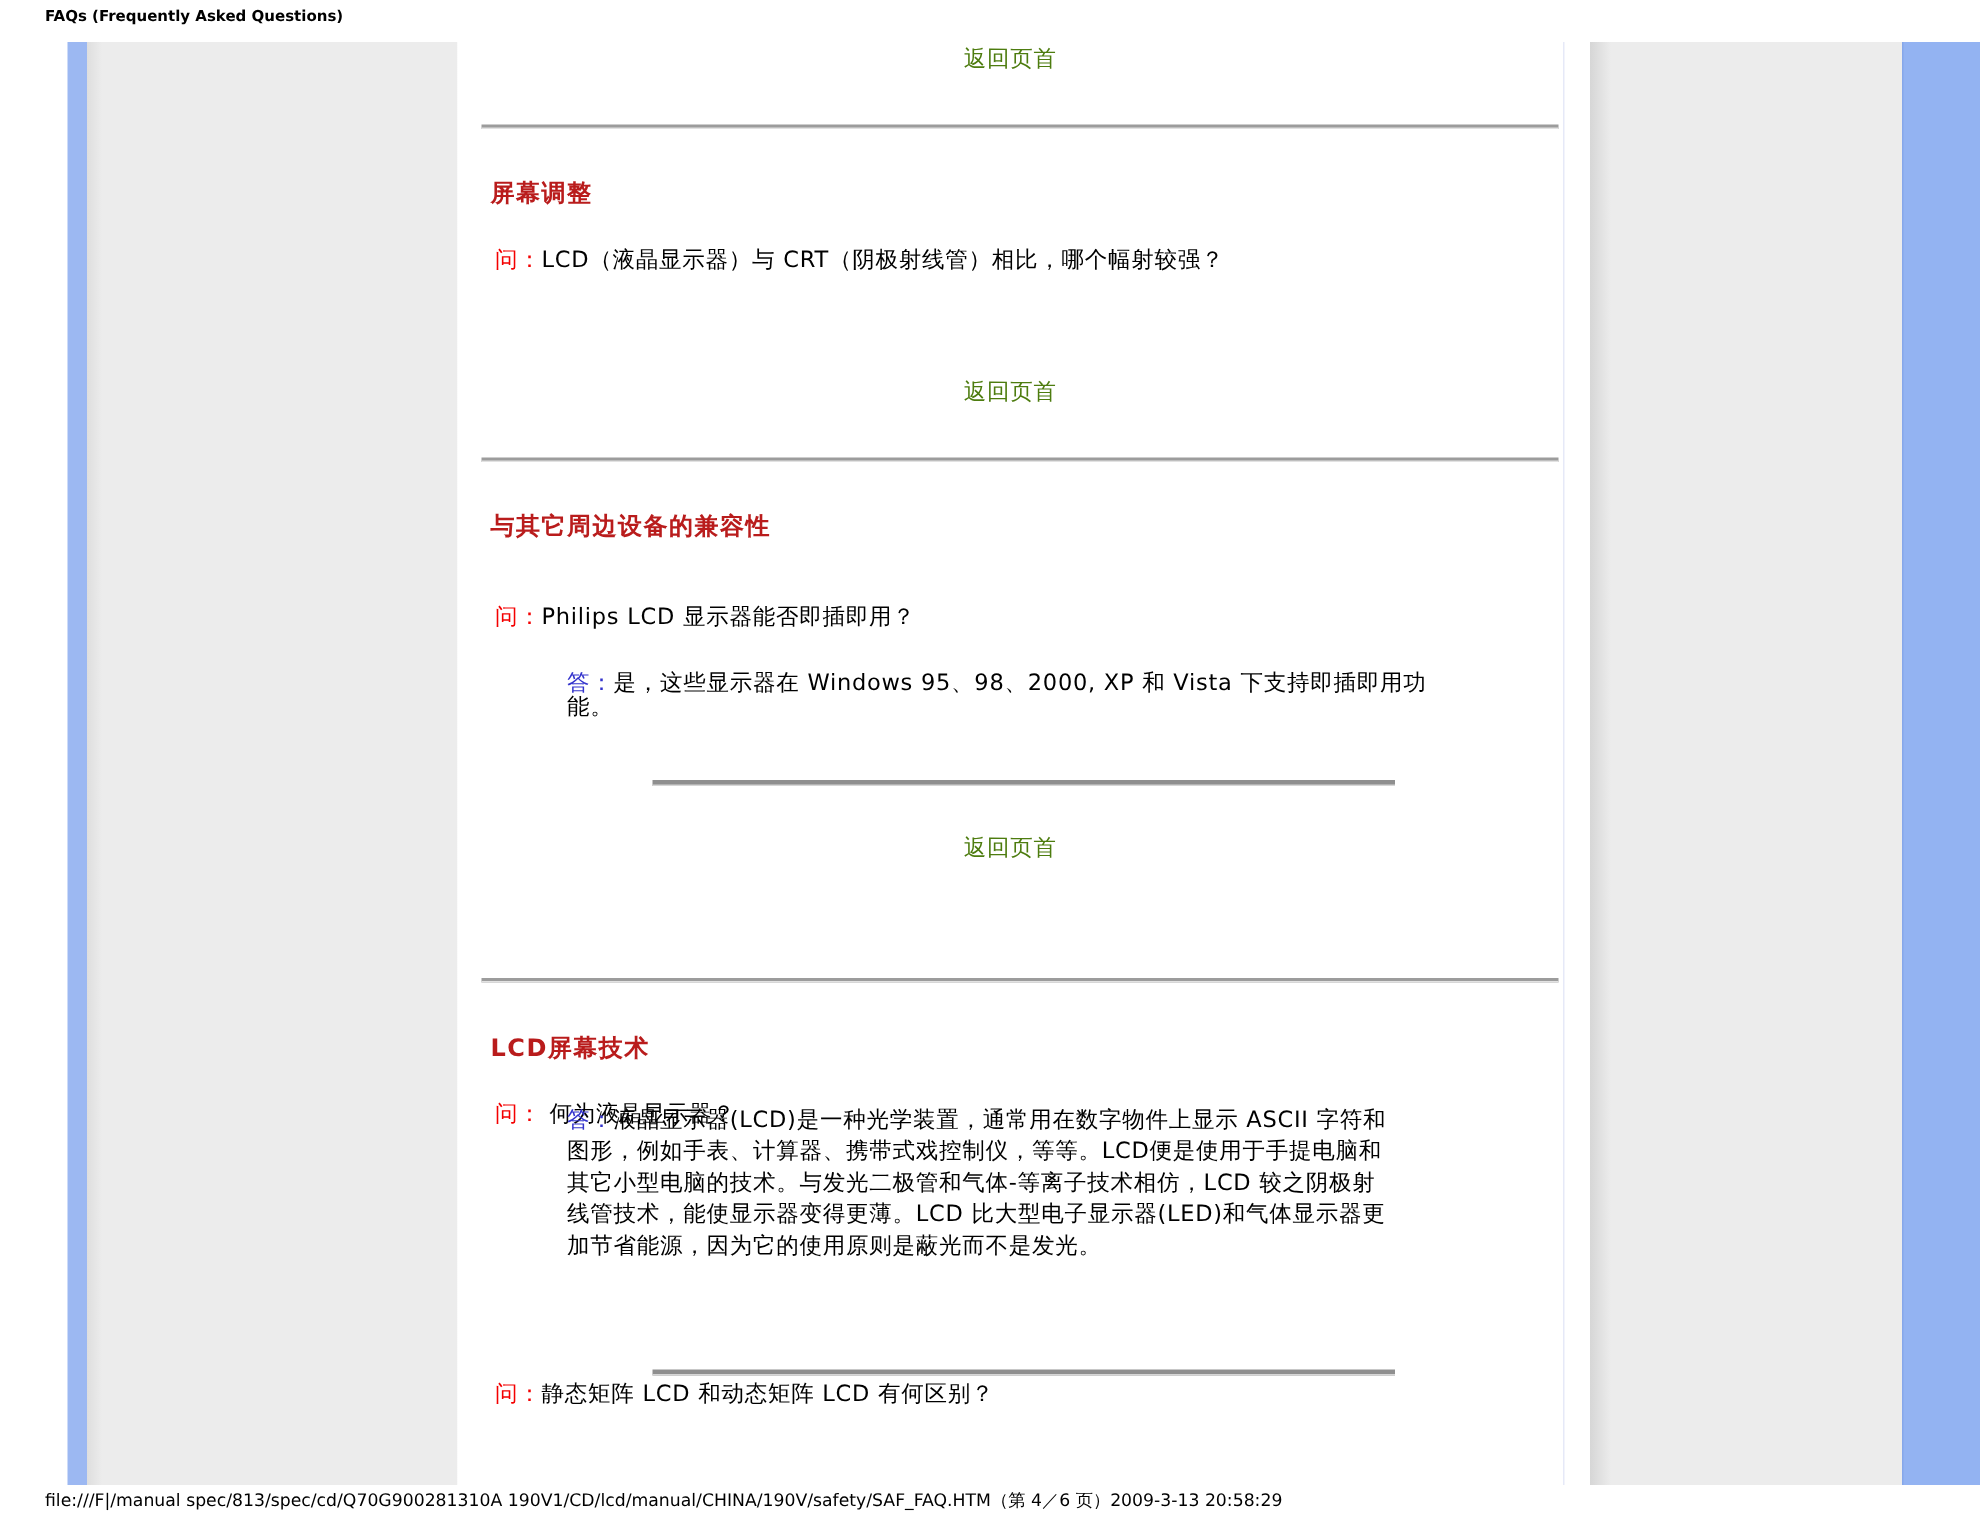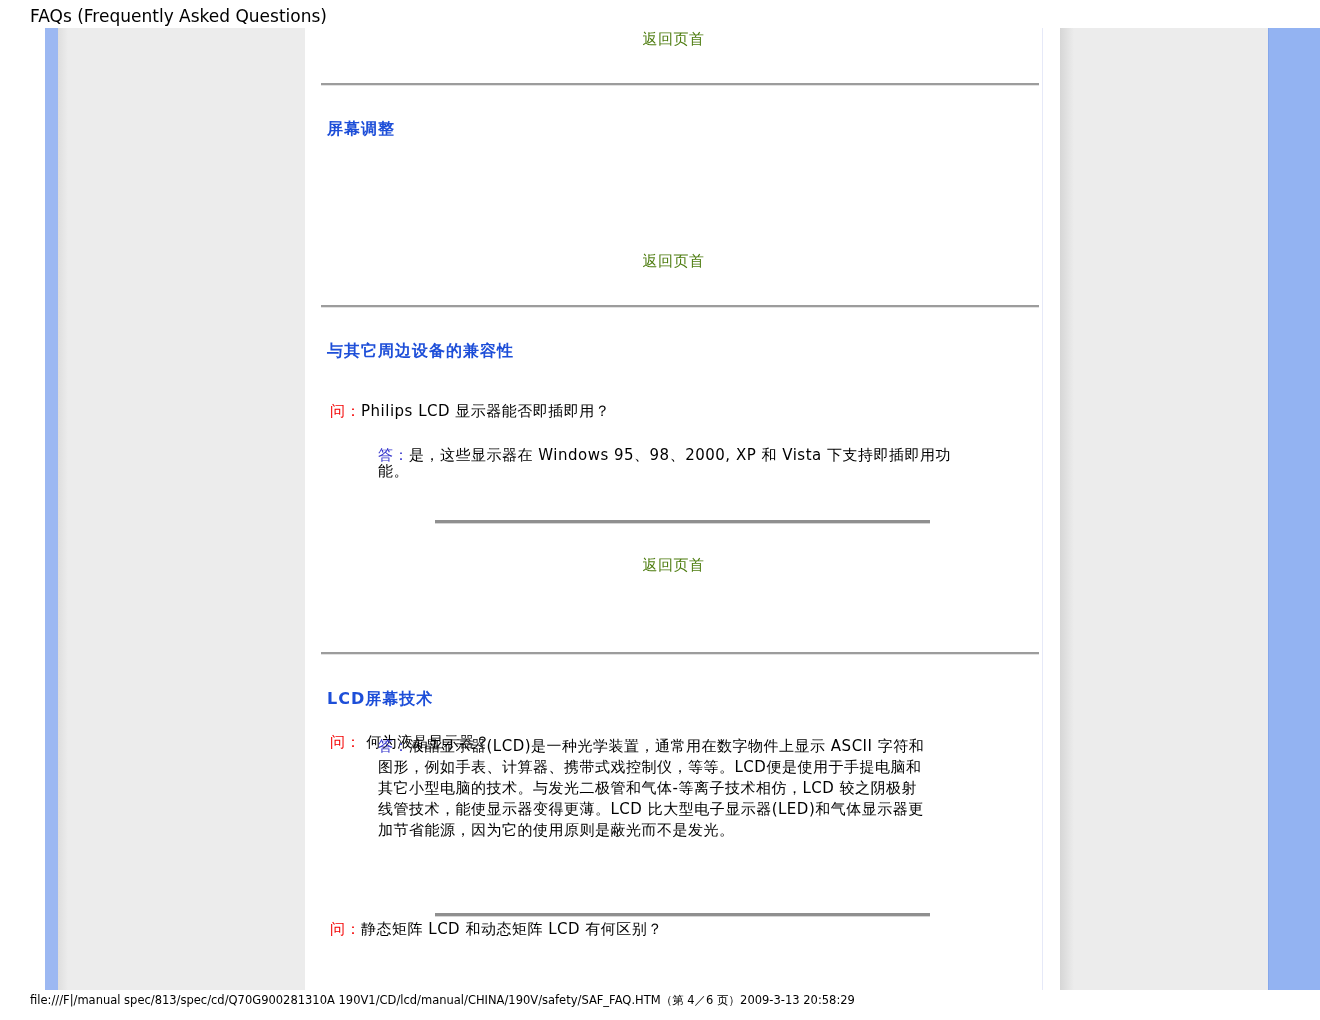--- a/index.html
+++ b/index.html
@@ -2,21 +2,21 @@
 <html><head>
 <meta charset="utf-8">
 <style>
   html,body{margin:0;padding:0;}
   body{
     width:1320px;height:1020px;position:relative;background:#ffffff;
     font-family:"DejaVu Sans","Liberation Sans",sans-serif;
     -webkit-font-smoothing:antialiased;overflow:hidden;
   }
   .top-title{
-    position:absolute;left:30px;top:6px;font-size:17px;color:#000;white-space:pre;
+    position:absolute;left:30px;top:6px;font-size:10px;color:#000;white-space:pre;font-weight:bold;
   }
   .band{position:absolute;left:0;top:28px;width:1320px;height:962px;}
   .strip-left{
     position:absolute;left:45px;top:0;width:13px;height:962px;
     background:#9cb8f2;border-right:1px solid #b9cdf5;
   }
   .panel-left{
     position:absolute;left:58px;top:0;width:247px;height:962px;
     background:linear-gradient(to right,#dedede 0px,#ececec 10px);
   }
@@ -41,21 +41,21 @@
   .back-link{color:#4d7c0f;text-decoration:none;cursor:pointer;display:inline-block;}
   .hr-long{
     position:absolute;left:16px;width:718px;height:2px;background:#9c9c9c;
     border-bottom:1px solid #e2e2e2;
   }
   .hr-short{
     position:absolute;left:130px;width:495px;height:3px;background:#8f8f8f;
     border-bottom:1px solid #d6d6d6;
   }
   .heading{
-    position:absolute;left:22px;font-size:16px;font-weight:bold;color:#1d4ed8;
+    position:absolute;left:22px;font-size:16px;font-weight:bold;color:#b91c1c;
     line-height:19px;letter-spacing:1px;white-space:pre;
   }
   .q-row{left:25px;}
   .a-row{left:73px;}
   .q-prefix{color:#f40000;}
   .a-prefix{color:#3333cc;}
   .a2{line-height:16px;}
   .a3{line-height:21px;}
 </style>
 </head>
@@ -68,20 +68,21 @@
   <div class="panel-left"></div>
 
   <div class="content">
 
     <div class="blk center" style="top:2px;"><a class="back-link">返回页首</a></div>
 
     <div class="hr-long" style="top:55px;"></div>
 
     <div class="heading" style="top:91px;">屏幕调整</div>
 
+    <div class="blk q-row" style="top:136px;"><span class="q-prefix">问：</span><span>LCD（液晶显示器）与 CRT（阴极射线管）相比，哪个幅射较强？</span></div>
 
 
     <div class="blk center" style="top:224px;"><a class="back-link">返回页首</a></div>
 
     <div class="hr-long" style="top:277px;"></div>
 
     <div class="heading" style="top:313px;">与其它周边设备的兼容性</div>
 
     <div class="blk q-row" style="top:374px;"><span class="q-prefix">问：</span><span>Philips LCD 显示器能否即插即用？</span></div>
 

